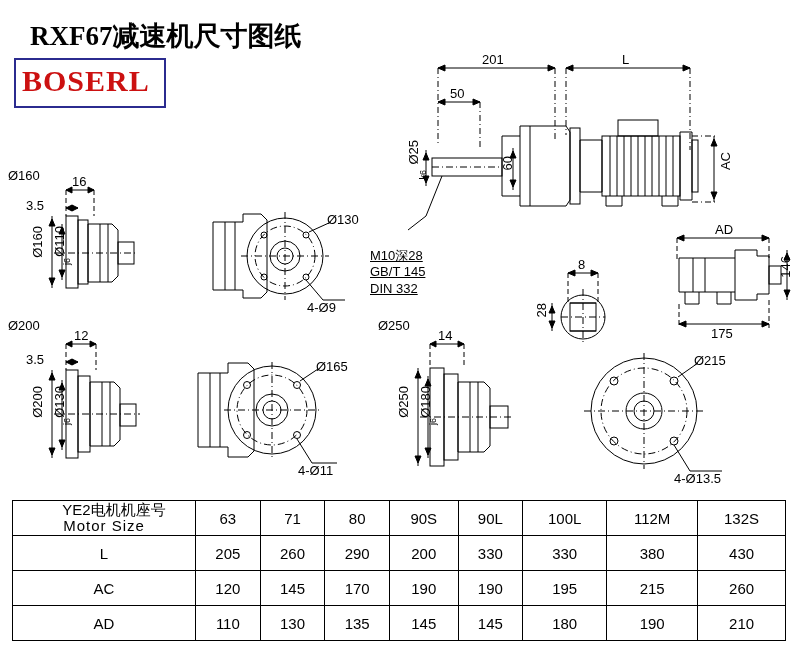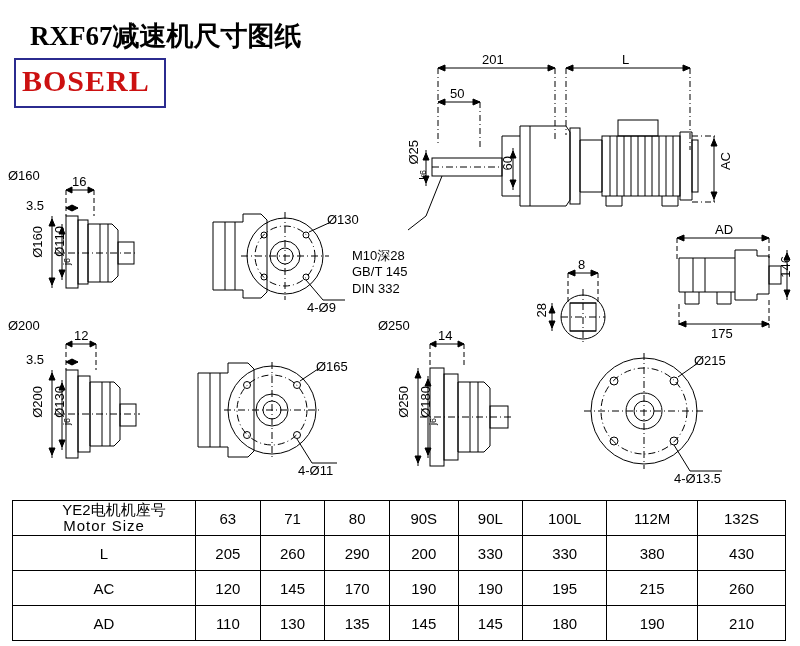--- a/index.html
+++ b/index.html
@@ -104,21 +104,21 @@
     </svg>
     <div class="abs lbl" style="left:112px;top:12px;">201</div>
     <div class="abs lbl" style="left:252px;top:12px;">L</div>
     <div class="abs lbl" style="left:80px;top:46px;">50</div>
     <div class="abs lbl vert" style="left:36px;top:100px;">Ø25</div>
     <div class="abs lbl xs vert" style="left:48px;top:130px;">k6</div>
     <div class="abs lbl vert" style="left:130px;top:116px;">60</div>
     <div class="abs lbl vert" style="left:348px;top:112px;">AC</div>
   </div>
 
-  <div class="abs" style="left:352px;top:248px;line-height:1.25;">
+  <div class="abs" style="left:370px;top:248px;line-height:1.25;text-decoration:underline;">
     <div class="lbl" style="font-size:13px;">M10深28</div>
     <div class="lbl" style="font-size:13px;">GB/T 145</div>
     <div class="lbl" style="font-size:13px;">DIN 332</div>
   </div>
 
   <div class="abs" style="left:530px;top:255px;width:110px;height:95px;">
     <svg width="110" height="95" viewBox="0 0 110 95">
       <g stroke="#000" fill="none" stroke-width="1">
 
         <line x1="38" y1="18" x2="68" y2="18"></line>

